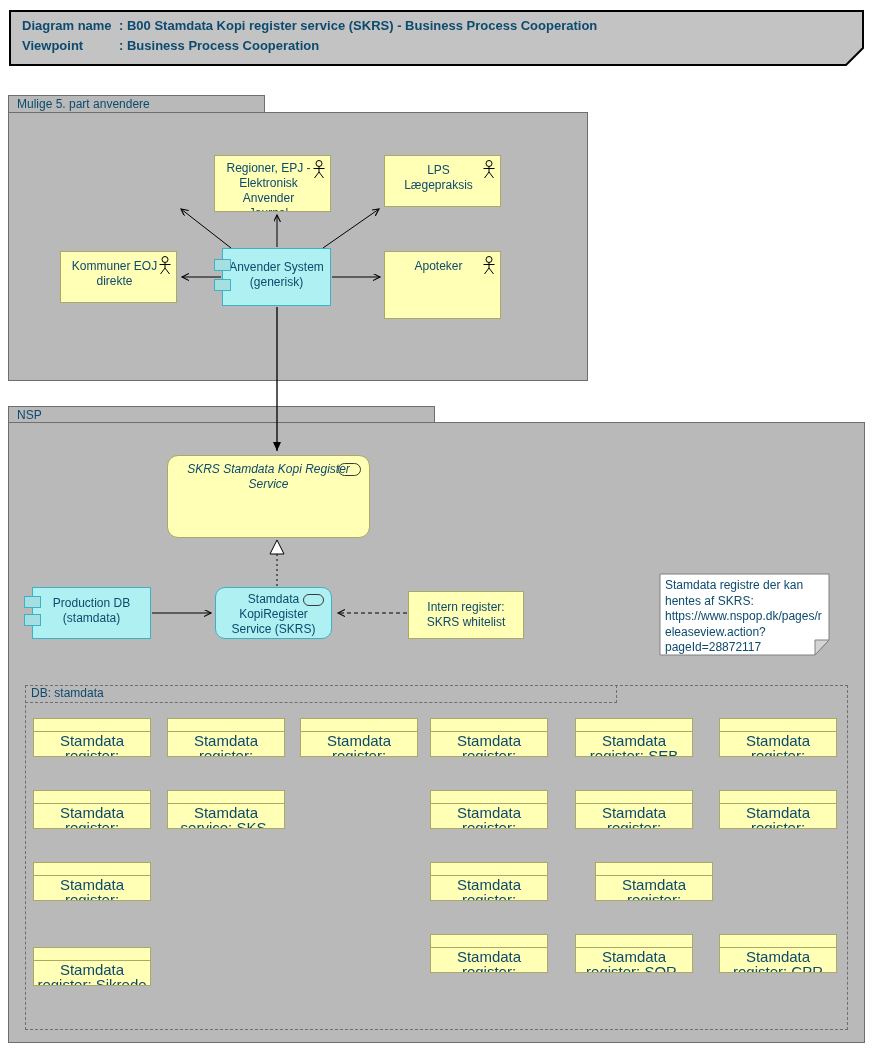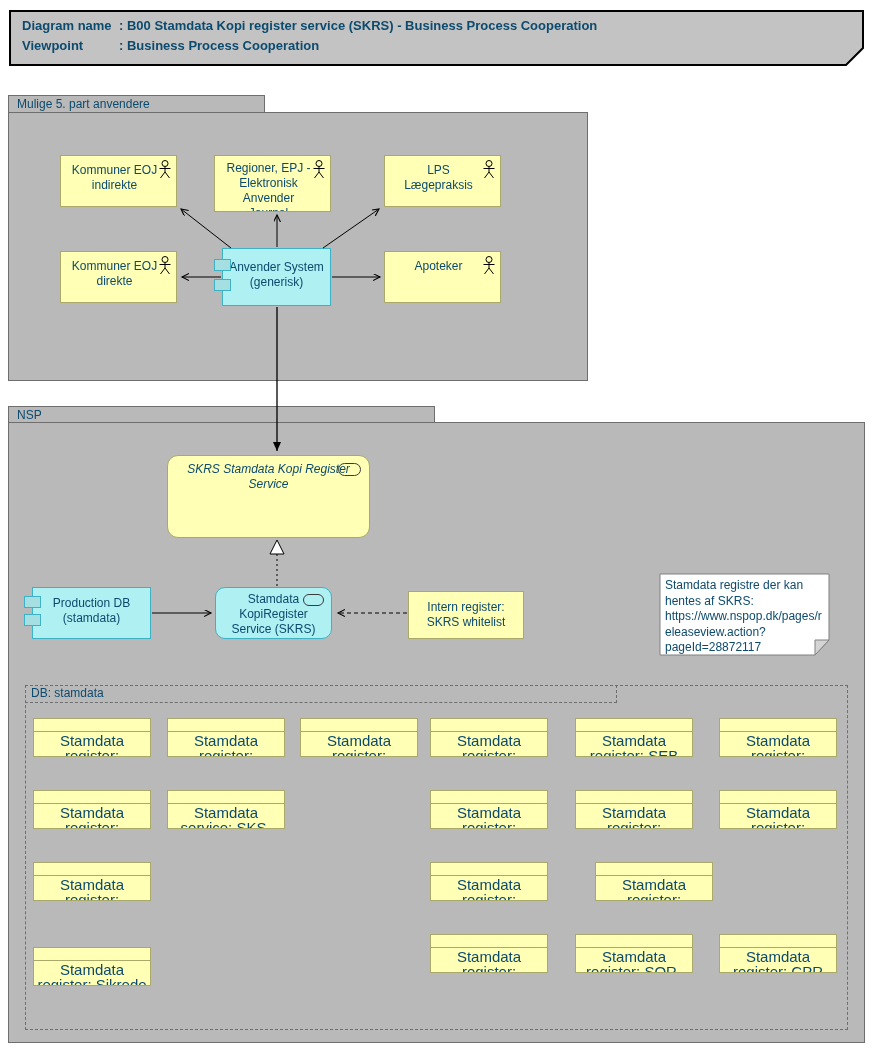--- a/index.html
+++ b/index.html
@@ -54,27 +54,20 @@
   <div class="group-tab" style="left:8px;top:406px;width:427px;height:16px;">
     <div class="group-label">NSP</div>
   </div>
   <div class="group-body" style="left:8px;top:422px;width:857px;height:621px;"></div>
 
   <div class="db-outer" style="left:25px;top:685px;width:823px;height:345px;"></div>
   <div class="db-tab" style="left:25px;top:685px;width:592px;height:18px;">
     <span>DB: stamdata</span>
   </div>
 
-  <div class="el yellow clip" style="left:60px;top:155px;width:117px;height:52px;padding:7px 16px 0 8px;">
-    <svg class="actor-icon" width="12" height="19" viewBox="0 0 12 19">
-        <circle cx="6" cy="3.5" r="3" fill="none" stroke="#000"></circle>
-        <path d="M6 6.5 V12 M0.5 8.5 H11.5 M6 12 L1.5 18 M6 12 L10.5 18" stroke="#000" fill="none"></path>
-      </svg>
-    <span>Kommuner EOJ indirekte</span>
-  </div>
   <div class="el yellow clip" style="left:214px;top:155px;width:117px;height:57px;padding:5px 16px 0 8px;">
     <svg class="actor-icon" width="12" height="19" viewBox="0 0 12 19">
         <circle cx="6" cy="3.5" r="3" fill="none" stroke="#000"></circle>
         <path d="M6 6.5 V12 M0.5 8.5 H11.5 M6 12 L1.5 18 M6 12 L10.5 18" stroke="#000" fill="none"></path>
       </svg>
     <span>Regioner, EPJ - Elektronisk Anvender Journal</span>
   </div>
   <div class="el yellow clip" style="left:384px;top:155px;width:117px;height:52px;padding:7px 16px 0 8px;">
     <svg class="actor-icon" width="12" height="19" viewBox="0 0 12 19">
         <circle cx="6" cy="3.5" r="3" fill="none" stroke="#000"></circle>
@@ -82,21 +75,21 @@
       </svg>
     <span>LPS Lægepraksis</span>
   </div>
   <div class="el yellow clip" style="left:60px;top:251px;width:117px;height:52px;padding:7px 16px 0 8px;">
     <svg class="actor-icon" width="12" height="19" viewBox="0 0 12 19">
         <circle cx="6" cy="3.5" r="3" fill="none" stroke="#000"></circle>
         <path d="M6 6.5 V12 M0.5 8.5 H11.5 M6 12 L1.5 18 M6 12 L10.5 18" stroke="#000" fill="none"></path>
       </svg>
     <span>Kommuner EOJ direkte</span>
   </div>
-  <div class="el yellow clip" style="left:384px;top:251px;width:117px;height:52px;padding:7px 16px 0 8px;">
+  <div class="el yellow clip" style="left:384px;top:251px;width:117px;height:68px;padding:7px 16px 0 8px;">
     <svg class="actor-icon" width="12" height="19" viewBox="0 0 12 19">
         <circle cx="6" cy="3.5" r="3" fill="none" stroke="#000"></circle>
         <path d="M6 6.5 V12 M0.5 8.5 H11.5 M6 12 L1.5 18 M6 12 L10.5 18" stroke="#000" fill="none"></path>
       </svg>
     <span>Apoteker</span>
   </div>
 
   <div class="el cyan" style="left:222px;top:248px;width:109px;height:58px;padding:11px 4px 0 4px;">
     <div class="comp-tab" style="top:10px;"></div>
     <div class="comp-tab" style="top:30px;"></div>

